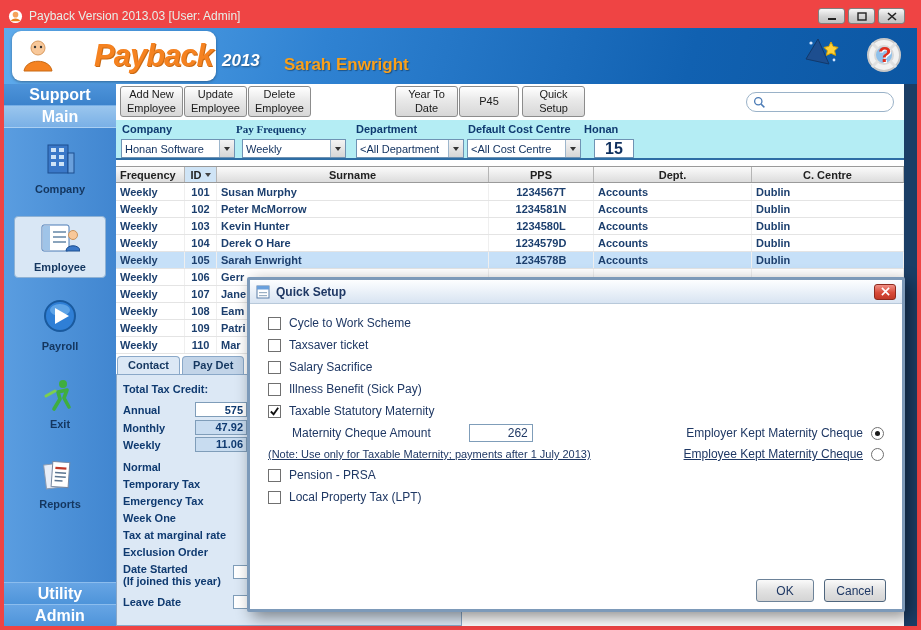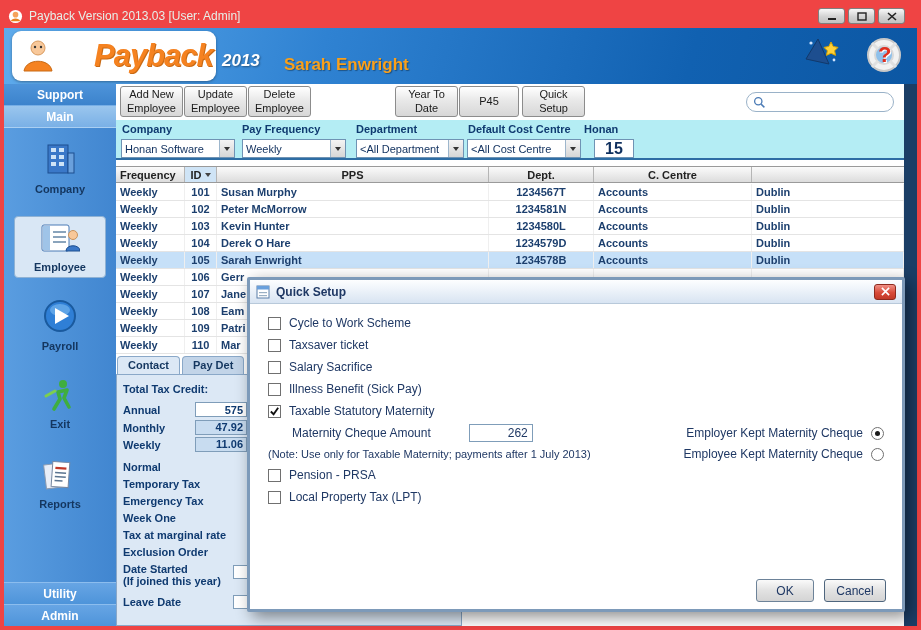--- a/index.html
+++ b/index.html
@@ -22,21 +22,21 @@
   .hdr-ico.wizard { right:76px; }
   .hdr-ico.help { right:14px; width:38px; height:38px; }
   .help-ring { position:absolute; inset:0; }
   .help-q { position:absolute; left:13px; top:6px; font-size:22px; font-weight:900; color:#e03020; text-shadow:1px 1px 0 #fff; }
 
   
   .mainrow { position:absolute; left:4px; top:84px; right:4px; bottom:4px; display:flex; }
 
   
   .sidebar { width:112px; display:flex; flex-direction:column; background:linear-gradient(90deg,#5a9de0,#4186d0); }
-  .side-bar-btn { height:22px; line-height:22px; text-align:center; color:#fff; font-weight:700; font-size:12px; cursor:pointer; }
+  .side-bar-btn { height:22px; line-height:22px; text-align:center; color:#fff; font-weight:700; font-size:16px; cursor:pointer; }
   .support { background:linear-gradient(#4e94da,#3c83cc); border-bottom:1px solid #76aee6; }
   .mainlbl { background:linear-gradient(#9ac6ee,#7ab0e6); border-bottom:1px solid #aacff2; }
   .utility, .admin { background:linear-gradient(#67a5e4,#4e94da); border-top:1px solid #8cbdee; }
   .side-items { flex:1; display:flex; flex-direction:column; align-items:center; }
   .side-item { width:92px; text-align:center; cursor:pointer; padding:4px 2px; border:1px solid transparent; border-radius:4px; }
   .side-item .lbl { display:block; font-size:11px; font-weight:700; color:#14365f; margin-top:2px; }
   .side-item.selected { background:#d9e7f5; border-color:#8fb2d4; }
   .si-company { margin-top:8px; } .si-employee { margin-top:16px; } .si-payroll { margin-top:15px; } .si-reports { margin-top:18px; } .si-exit { margin-top:16px; }
 
   
@@ -47,21 +47,21 @@
   .toolbar { position:absolute; left:0; top:0; right:0; height:36px; background:#fff; }
   .btn { background:linear-gradient(#ffffff,#e9e9e9 45%,#d7d7d7); border:1px solid #8c8c8c; border-radius:3px; font-size:11px; line-height:1.25; color:#1a1a1a; text-align:center; cursor:pointer; display:flex; align-items:center; justify-content:center; padding:1px 2px; }
   .tb-btn { position:absolute; top:2px; height:31px; width:63px; }
   .b-add{left:4px;} .b-upd{left:68px;} .b-del{left:132px;} .b-ytd{left:279px;} .b-p45{left:343px;width:60px;} .b-quick{left:406px;}
   .searchbox { position:absolute; right:10px; top:8px; width:148px; height:20px; border:1px solid #9ab2c8; border-radius:10px; background:#fff; display:flex; align-items:center; padding:0 6px; }
   .searchbox input { border:none; outline:none; flex:1; font-size:11px; margin-left:4px; background:transparent; }
 
   
   .filterbar { position:absolute; left:0; top:36px; right:0; height:40px; background:#b4edf4; border-bottom:2px solid #2e6da4; }
   .flabel { position:absolute; top:3px; font-size:11px; font-weight:700; color:#0f3a70; }
-  .fl-company{left:6px;} .fl-freq{left:126px;} .fl-dept{left:240px;} .fl-centre{left:352px;} .fl-count{left:468px;}
+  .fl-company{left:6px;} .fl-freq{left:120px;font-family:Liberation Serif, serif;} .fl-dept{left:240px;} .fl-centre{left:352px;} .fl-count{left:468px;}
   .combo { position:absolute; top:19px; height:19px; background:#fff; border:1px solid #6f93b4; display:flex; align-items:center; cursor:pointer; }
   .combo .txt { flex:1; padding-left:3px; font-size:11px; color:#10305e; white-space:nowrap; overflow:hidden; }
   .combo .arr { width:15px; height:100%; background:linear-gradient(#f4f4f4,#d6d6d6); border-left:1px solid #9db6cc; display:flex; align-items:center; justify-content:center; }
   .tri { width:0; height:0; border-left:3.5px solid transparent; border-right:3.5px solid transparent; border-top:4px solid #333; }
   .c-company{left:5px;width:114px;} .c-freq{left:126px;width:104px;} .c-dept{left:240px;width:108px;} .c-centre{left:351px;width:114px;}
   .countbox { position:absolute; left:478px; top:19px; width:40px; height:19px; background:#fff; border:1px solid #6f93b4; font-size:16px; font-weight:700; color:#10305e; text-align:center; line-height:17px; }
 
   
   .tgrid { display:grid; grid-template-columns:69px 32px 272px 105px 158px 1fr; }
   .thead { position:absolute; left:0; top:82px; right:0; height:17px; background:linear-gradient(#fbfbfb,#dcdcdc); border-top:1px solid #9a9a9a; border-bottom:1px solid #9a9a9a; }
@@ -96,21 +96,21 @@
   .dbody { position:relative; height:308px; padding:8px 18px 0 18px; }
   .dcb-row { display:flex; align-items:center; height:22px; gap:8px; font-size:12px; color:#1f3864; }
   .cb { width:13px; height:13px; background:#fff; border:1px solid #707070; display:flex; align-items:center; justify-content:center; cursor:pointer; flex:0 0 13px; }
   .cb svg { display:none; }
   .cb.checked svg { display:block; }
   .rd { width:13px; height:13px; background:#fff; border:1px solid #707070; border-radius:50%; position:relative; cursor:pointer; flex:0 0 13px; }
   .rd.selected::after { content:""; position:absolute; left:3px; top:3px; width:5px; height:5px; border-radius:50%; background:#1a1a1a; }
   .mat-row { display:flex; align-items:center; height:22px; padding-left:24px; font-size:12px; color:#1f3864; }
   .mat-row .amt-input { width:64px; height:18px; border:1px solid #7f9db9; font-size:12px; color:#1f3864; text-align:right; padding-right:4px; margin-left:38px; outline:none; }
   .right-radio { margin-left:auto; display:flex; align-items:center; gap:8px; }
-  .note-row { display:flex; align-items:center; height:20px; font-size:11px; color:#1f3864; }
+  .note-row { display:flex; align-items:center; height:20px; font-size:11px; color:#1f3864;text-decoration:underline; }
   .dlg-btns { position:absolute; right:16px; bottom:10px; display:flex; gap:10px; }
   .dlg-btn { width:58px; height:23px; font-size:12px; color:#1f3864; background:linear-gradient(#fafafa,#e2e2e2 50%,#d4d4d4); border:1px solid #6d8399; border-radius:3px; cursor:pointer; }
   .dlg-btn.cancel { width:62px; border-color:#4f667e; }
 
   .sort-tri { width:0; height:0; border-left:3.5px solid transparent; border-right:3.5px solid transparent; border-top:4px solid #444; }
 </style>
 </head>
 <body>
 
 <div class="window">
@@ -303,20 +303,21 @@
         </div>
         <div class="countbox">15</div>
       </div>
 
       <div class="thead tgrid">
         <div class="th left">Frequency</div>
         <div class="th id-col">
             <span>ID</span>
             <span class="sort-tri"></span>
           </div>
+        <div class="th">Surname</div>
         <div class="th">PPS</div>
         <div class="th">Dept.</div>
         <div class="th">C. Centre</div>
       </div>
 
       <div class="tbody">
 
           <div class="trow tgrid">
             <div class="td">Weekly</div>
             <div class="td center">101</div>

